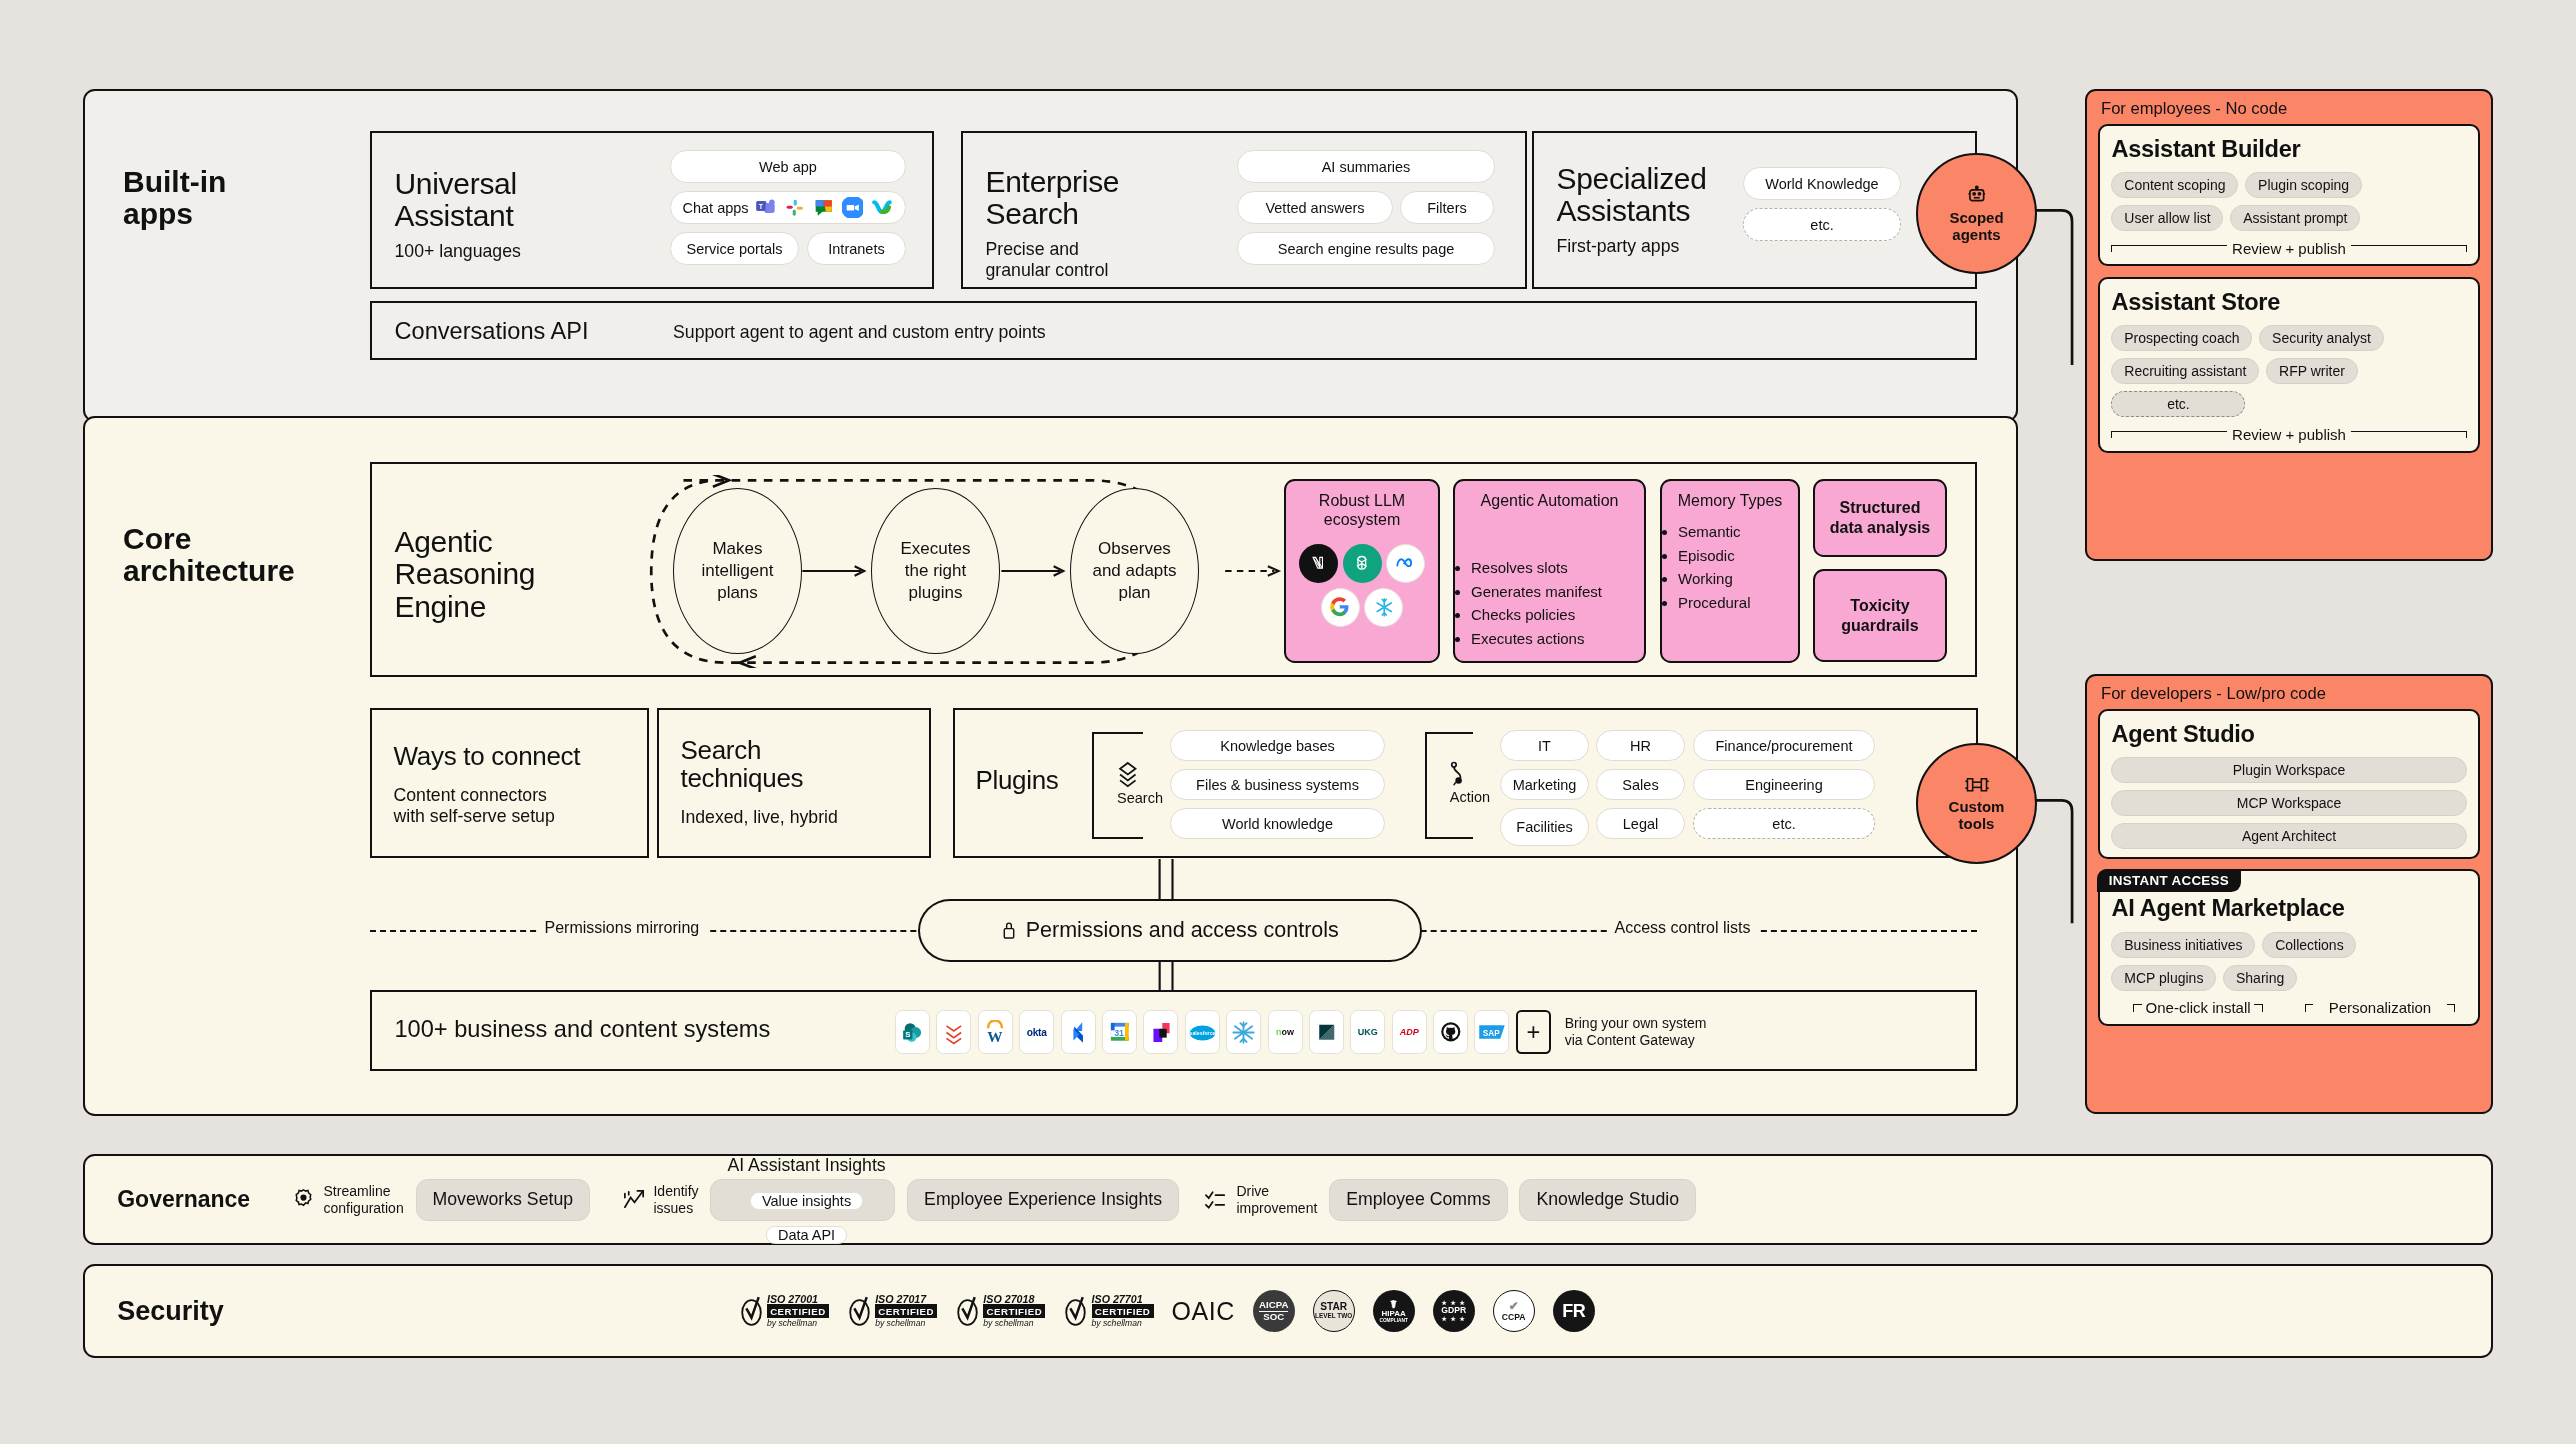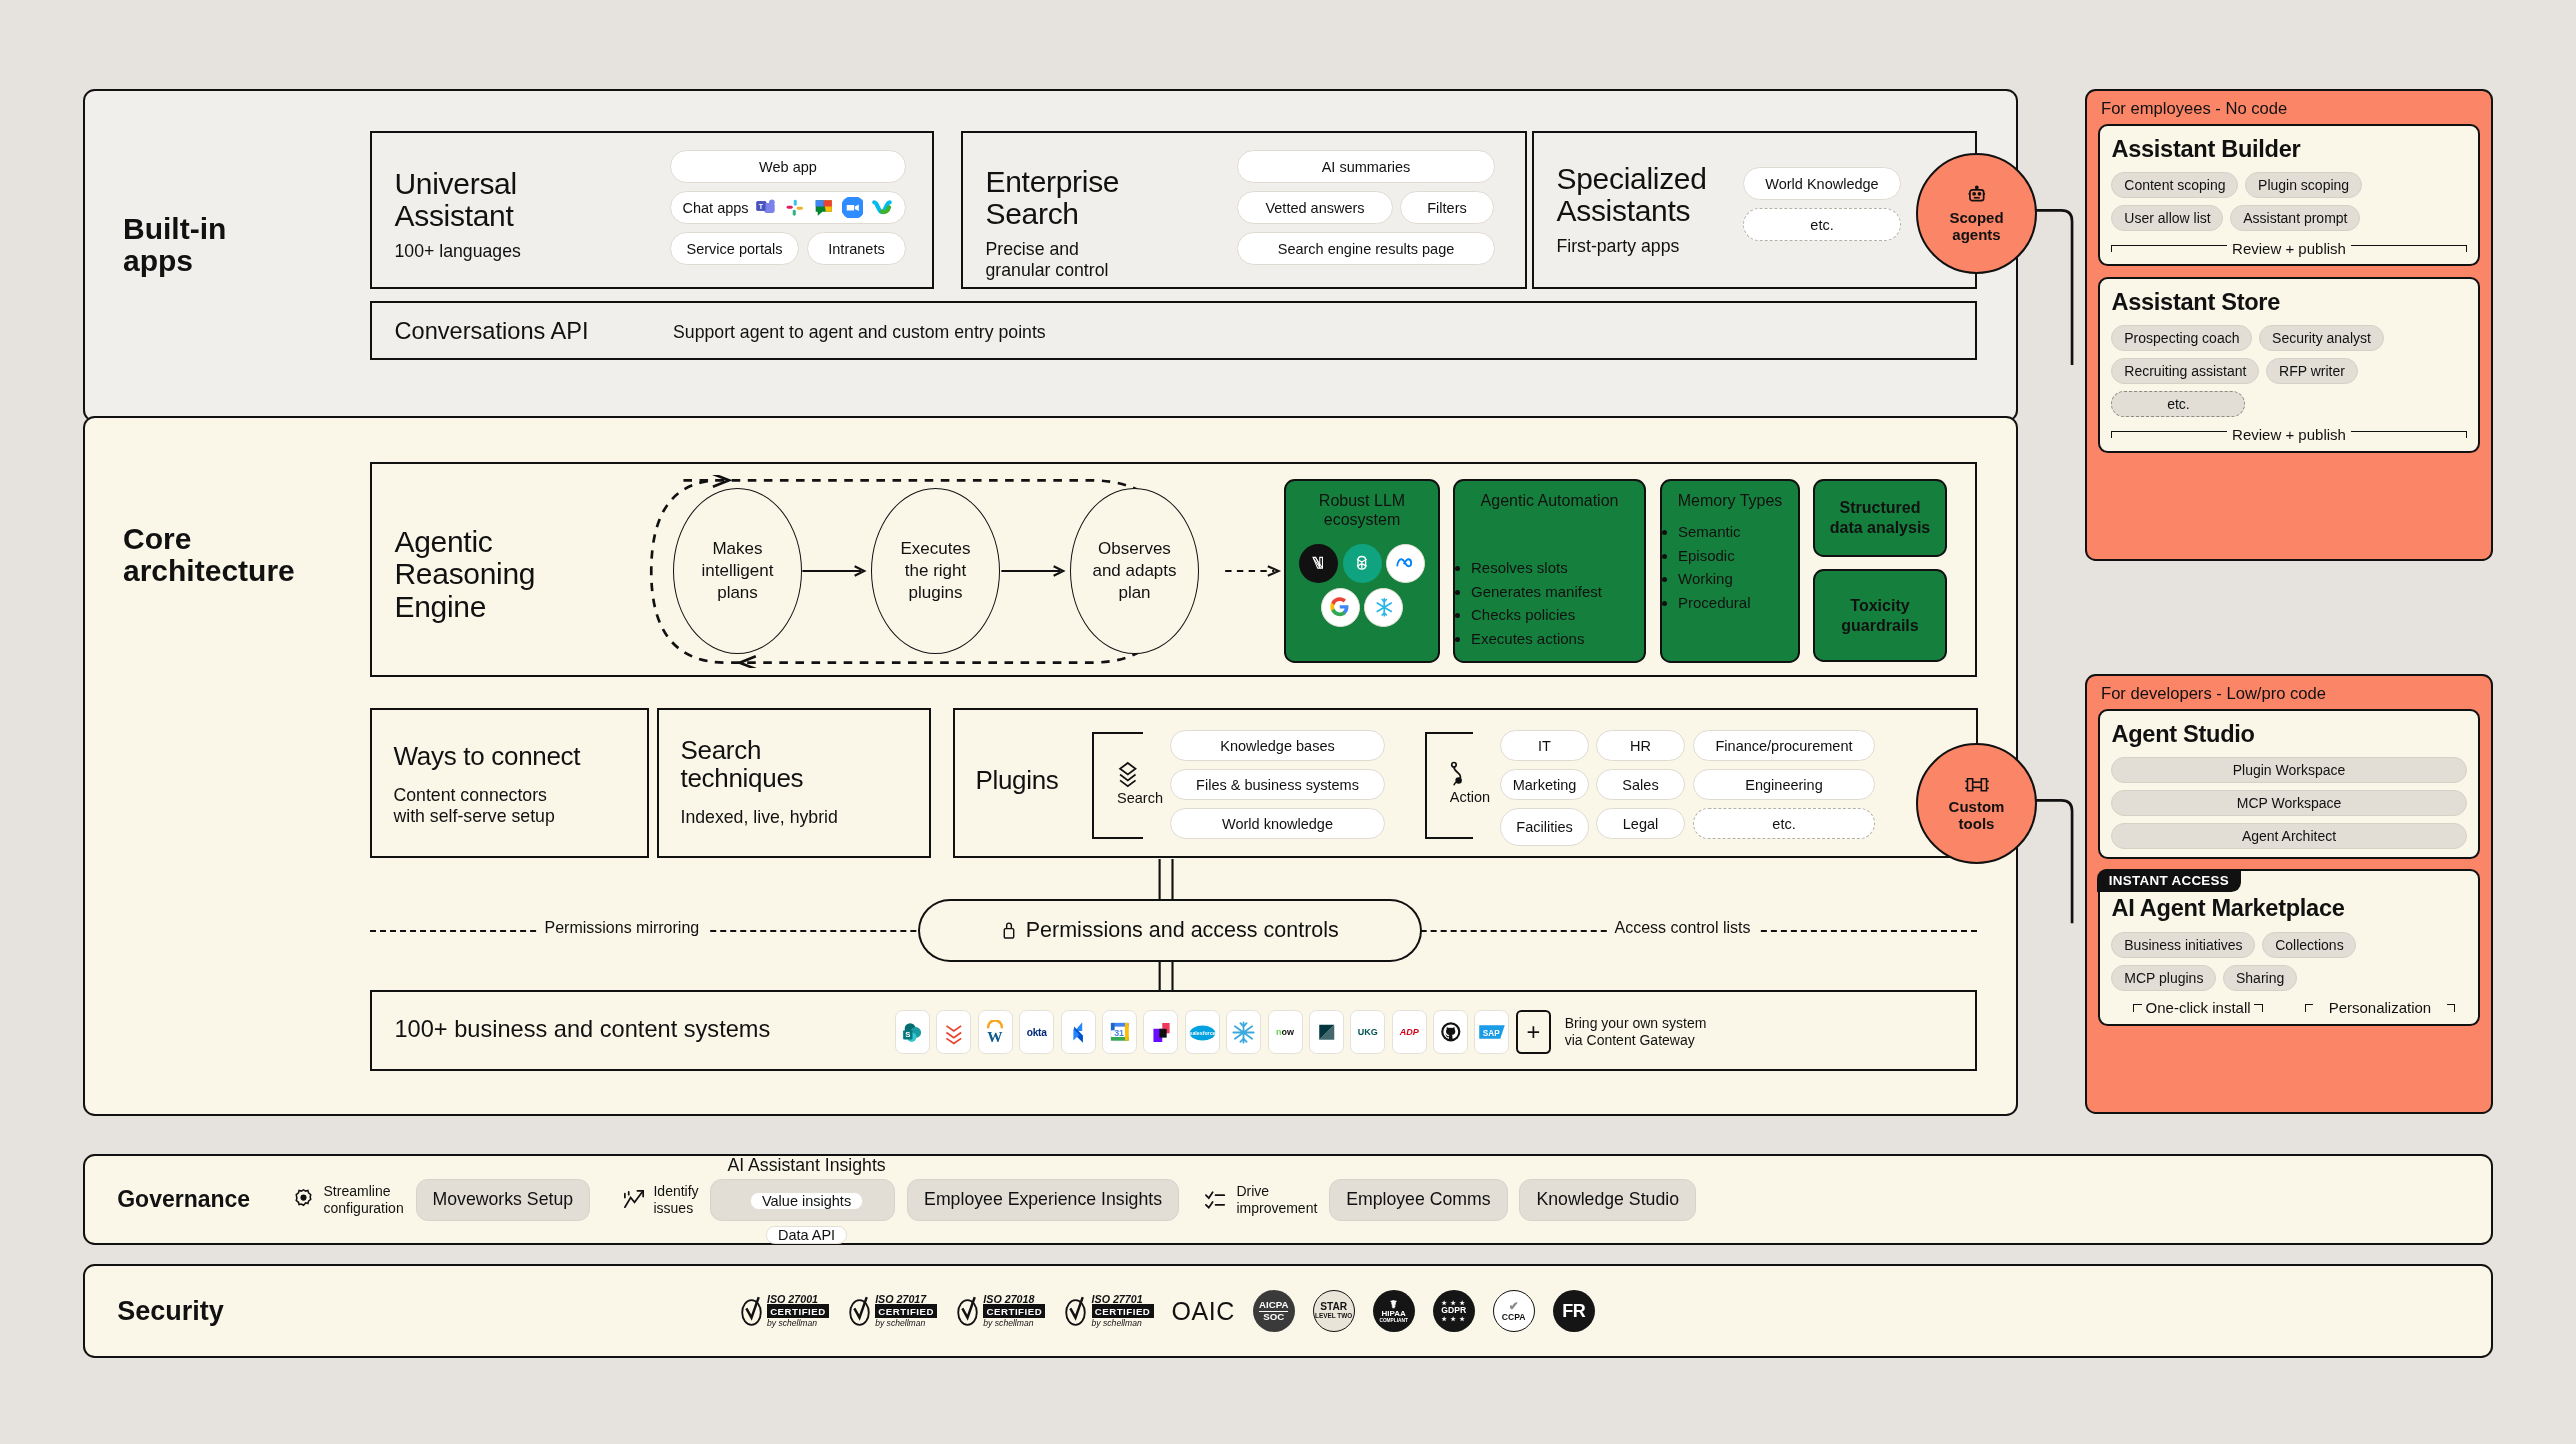--- a/index.html
+++ b/index.html
@@ -84,21 +84,21 @@
   
   .core-box { position:absolute; border:2.7px solid #111; background:#faf7e9; }
 
   .ellipse {
     border:1.6px solid #111; border-radius:50%;
     display:flex; align-items:center; justify-content:center; text-align:center;
     font-size:17px; line-height:1.3; background:#faf7e9;
   }
 
   .small-round {
-    border:2.1px solid #111; border-radius:10.7px; background:#15803d;
+    border:2.1px solid #111; border-radius:10.7px; background:#f9a8d4;
     display:flex; flex-direction:column; align-items:center;
     text-align:center;
   }
   .small-round .hd { font-size:16px; line-height:1.22; padding-top:9.7px;}
   .bul { font-size:15px; line-height:1.58; text-align:left; }
   .bul li { margin-left:16px; }
 
   .logo-chip {
     width:39px;height:39px;border-radius:50%;display:flex;align-items:center;
     justify-content:center;font-size:18px;font-weight:700;overflow:hidden;
@@ -150,21 +150,21 @@
   svg { display:block; }
   .lbl-sm { font-size:14.5px; }
 </style>
 </head>
 <body>
 
 <div class="canvas">
 
   <div id="builtin-section"></div>
 
-  <div class="section-label" style="left:123px; top:166px; white-space:pre-line;margin-top:47px;">Built-in
+  <div class="section-label" style="left:123px; top:166px; white-space:pre-line;">Built-in
 apps</div>
 
   <div class="app-card" style="left:370px; top:131px; width:564px; height:158px;">
     <div style="position:absolute; left:22.5px; top:35px; width:231px;">
       <div class="ttl-lg">Universal Assistant</div>
       <div class="sub" style="margin-top:8.6px;">100+ languages</div>
     </div>
     <div class="pill" style="position:absolute; left:298px; top:17px; width:236px; height:33px;">Web app</div>
 
     <div class="pill" style="position:absolute; left:298px; top:58px; width:236px; height:33px; gap:5.4px; padding:0 8.6px;">

